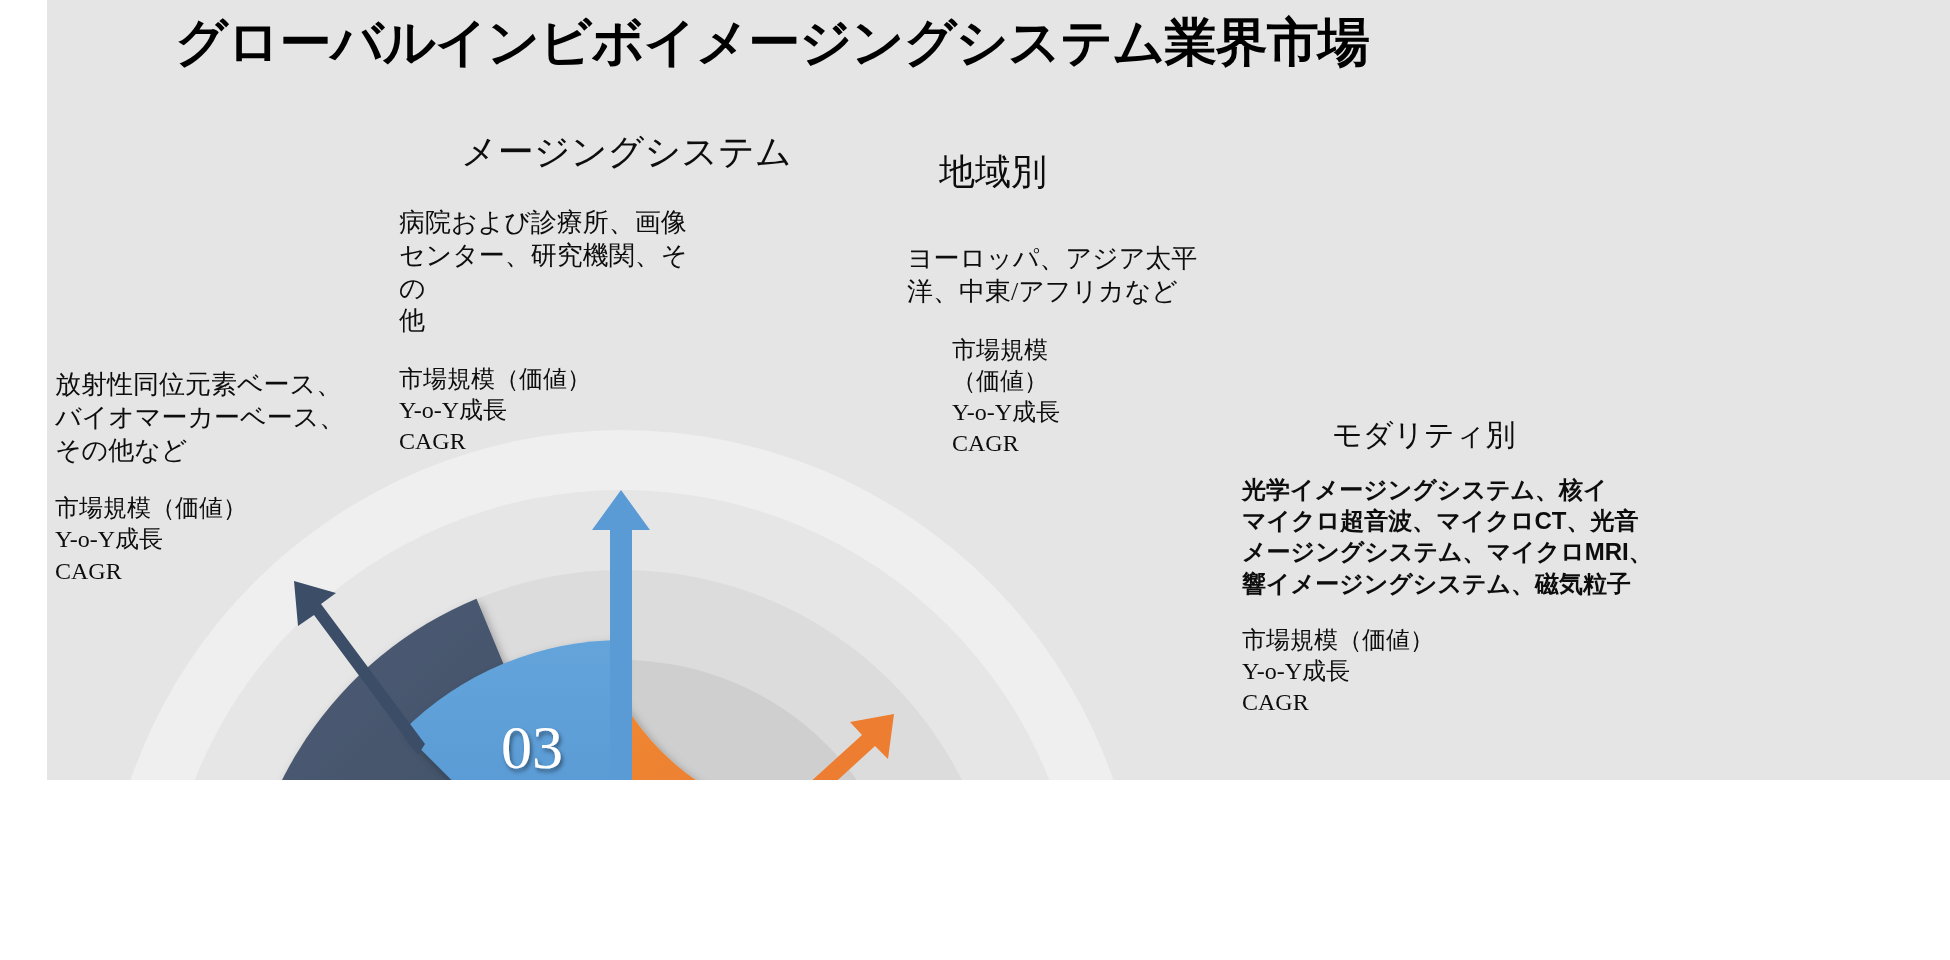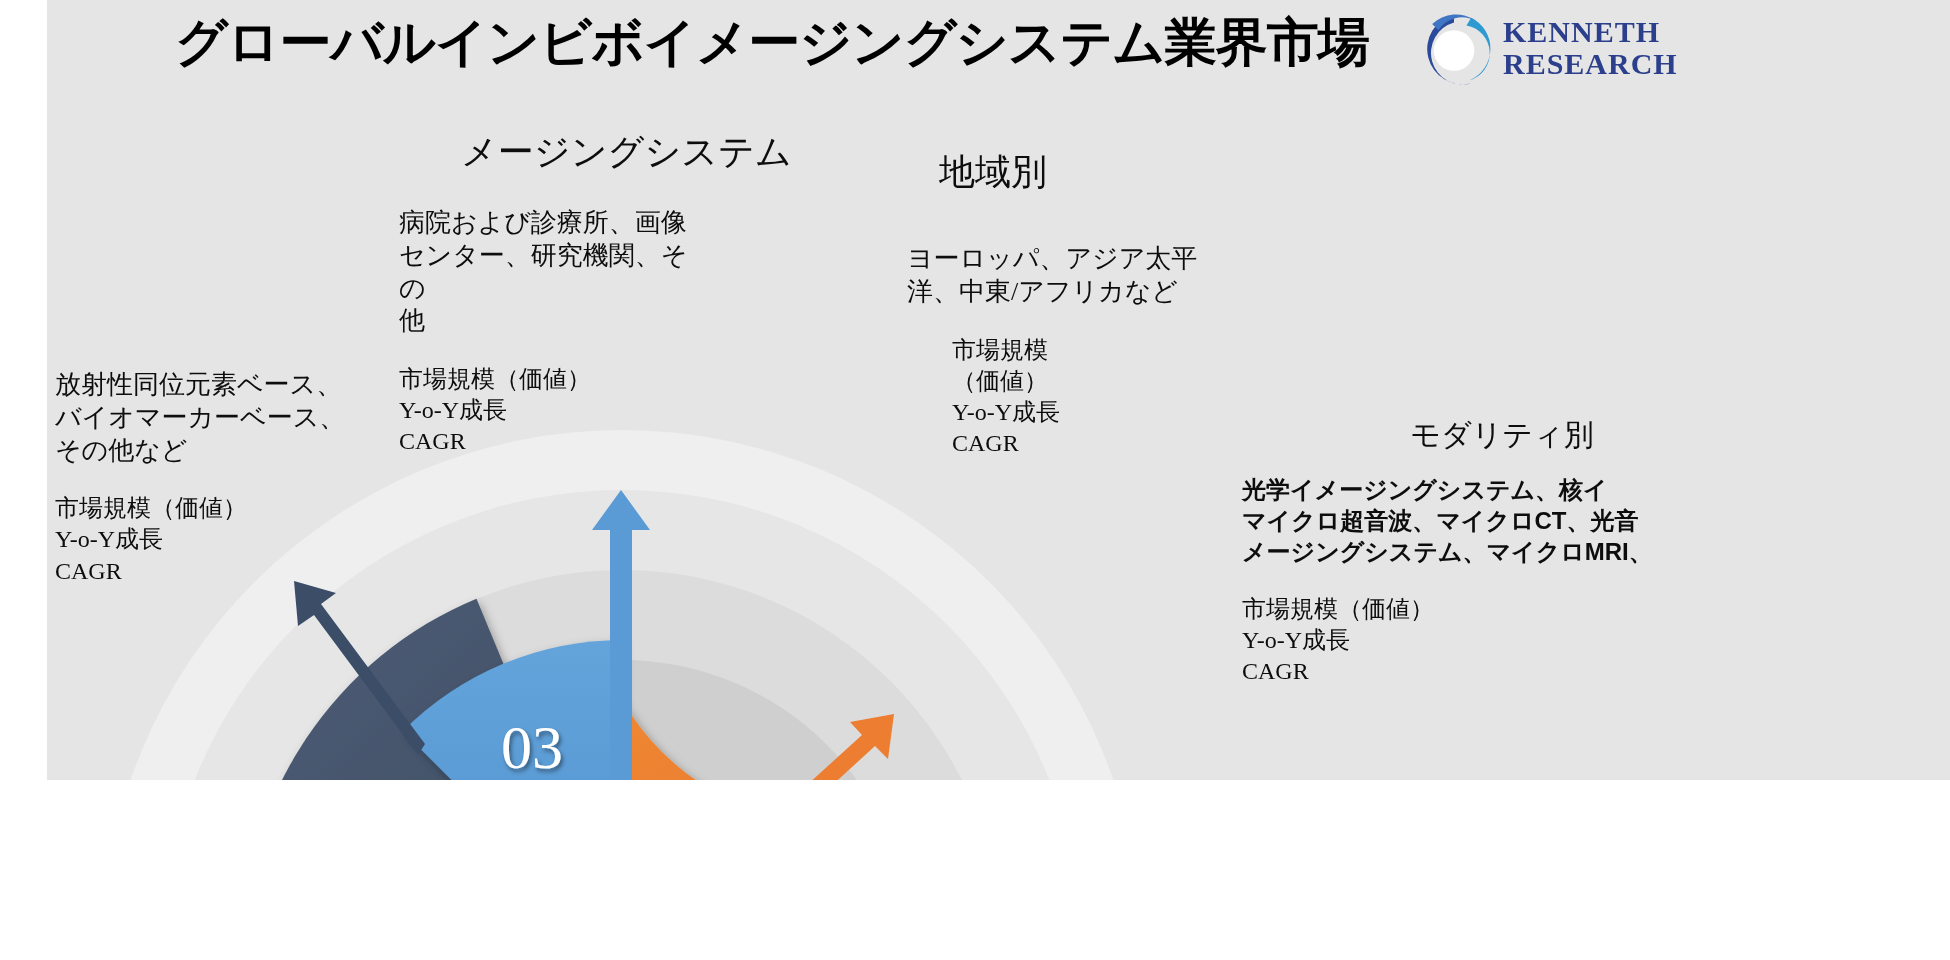--- a/index.html
+++ b/index.html
@@ -106,49 +106,37 @@
   #blk-enduser .metrics { margin-top: 26px; }
 
   
   #blk-region { left: 700px; top: 148px; width: 320px; }
   #blk-region .hd { font-size: 36px; margin-left: 192px; }
   #blk-region .body { margin-top: 46px; margin-left: 160px; width: 340px; }
   #blk-region .metrics { margin-top: 26px; margin-left: 205px; }
 
   
   #blk-modality { left: 1195px; top: 415px; width: 430px; }
-  #blk-modality .hd { font-size: 30px; margin-left: 90px; text-align: center; }
+  #blk-modality .hd { font-size: 30px; margin-left: 90px; }
   #blk-modality .body { margin-top: 18px; }
   #blk-modality .metrics { margin-top: 26px; }
 
   .seg-num {
     font-family: "Liberation Serif", "DejaVu Serif", serif;
     font-size: 62px;
     fill: #ffffff;
   }
 </style>
 </head>
 <body>
 
 <div id="canvas">
 
   <div id="title">グローバルインビボイメージングシステム業界市場</div>
 
-  <div id="logo">
-    <svg id="logo-mark" viewBox="0 0 100 100">
-      <path d="M50 6 A44 44 0 1 0 72 94 A38 38 0 1 1 50 16 Z" fill="#2b4a9b"></path>
-      <path d="M72 10 A44 44 0 0 1 70 90 A36 36 0 0 0 66 20 Z" fill="#2e9ad0"></path>
-      <path d="M22 18 A44 44 0 0 1 78 14 A36 36 0 0 0 30 26 Z" fill="#3f76c4"></path>
-      <circle cx="50" cy="52" r="26" fill="#ffffff"></circle>
-    </svg>
-    <div id="logo-text">
-      <div>KENNETH</div>
-      <div>RESEARCH</div>
-    </div>
-  </div>
 
   <svg id="fan" viewBox="0 0 1040 710">
     <defs>
       <linearGradient id="gNavy" x1="0" y1="0" x2="1" y2="1">
         <stop offset="0%" stop-color="#4c5d74"></stop>
         <stop offset="100%" stop-color="#3e4e64"></stop>
       </linearGradient>
       <linearGradient id="gBlue" x1="0" y1="0" x2="0" y2="1">
         <stop offset="0%" stop-color="#64a4db"></stop>
         <stop offset="100%" stop-color="#4f92cf"></stop>
@@ -251,20 +239,21 @@
       <div>CAGR</div>
     </div>
   </div>
 
   <div class="blk" id="blk-modality">
     <div class="hd">モダリティ別</div>
     <div class="body sans">
       <div>光学イメージングシステム、核イ</div>
       <div>マイクロ超音波、マイクロCT、光音</div>
       <div>メージングシステム、マイクロMRI、</div>
+      <div>響イメージングシステム、磁気粒子</div>
     </div>
     <div class="metrics">
       <div>市場規模（価値）</div>
       <div>Y-o-Y成長</div>
       <div>CAGR</div>
     </div>
   </div>
 
 </div>
 

